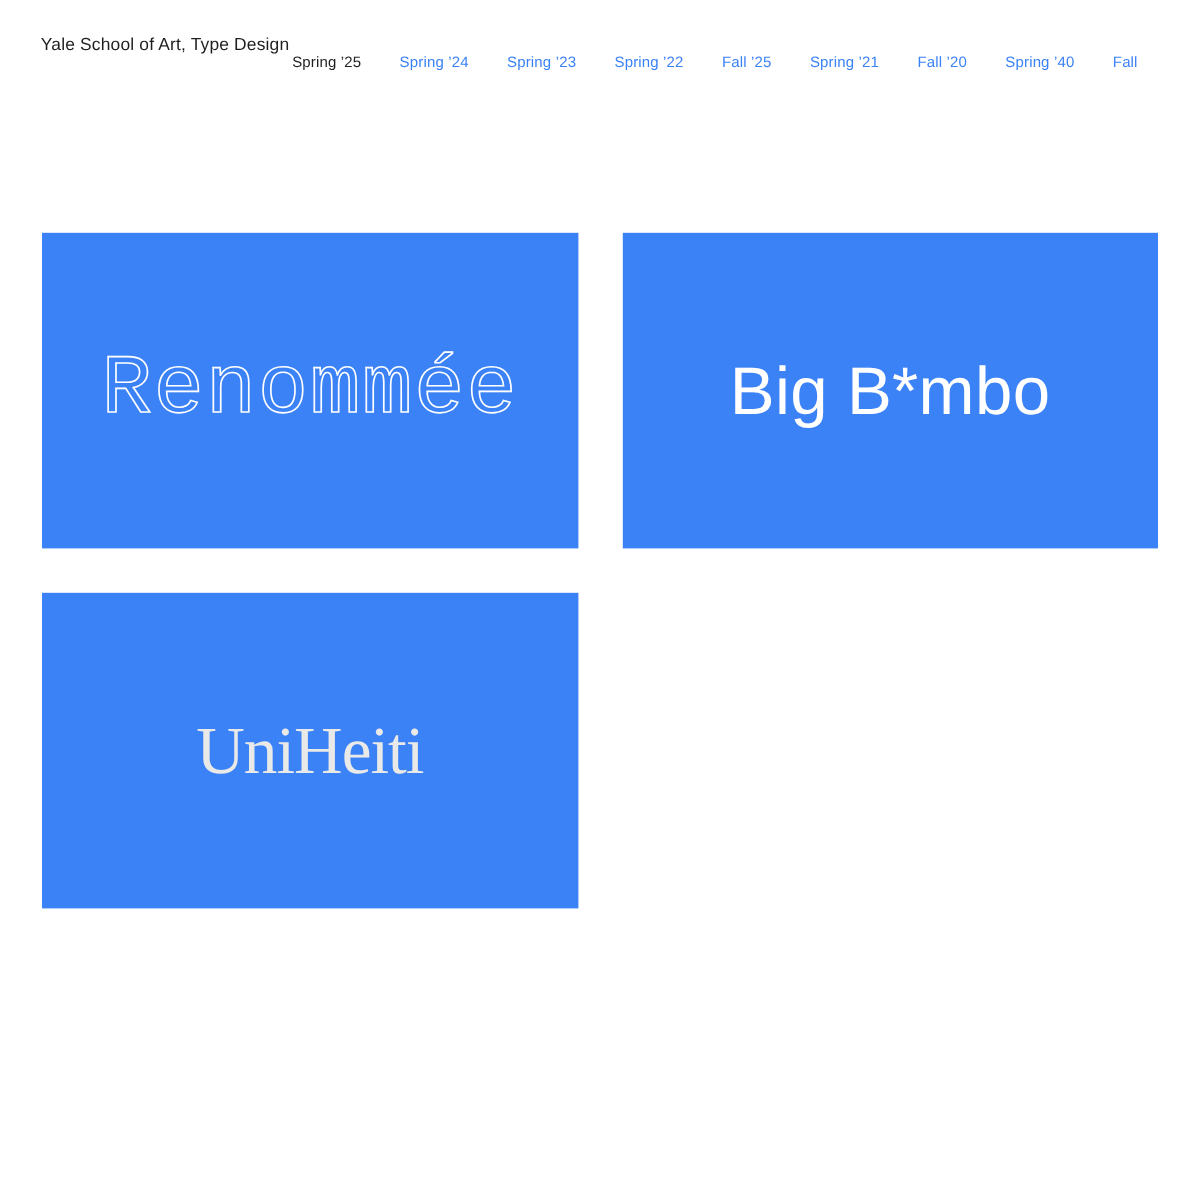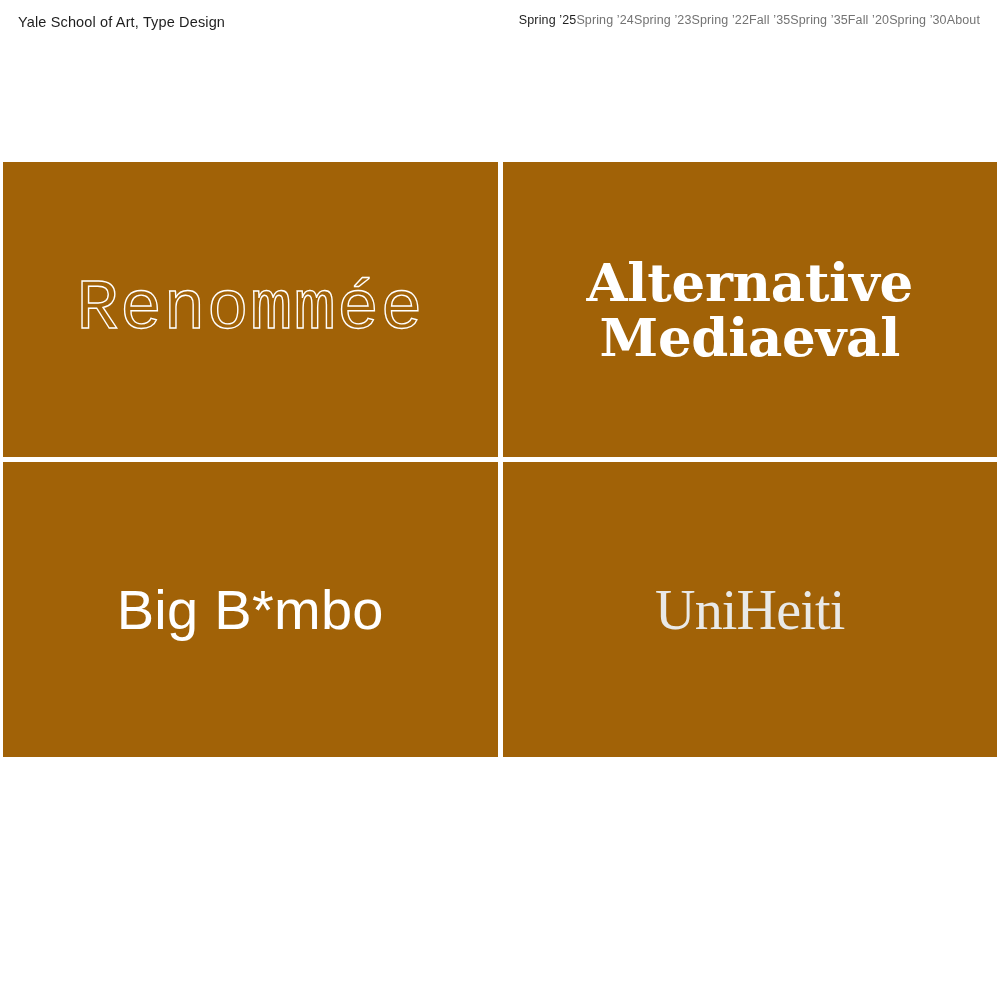--- a/index.html
+++ b/index.html
@@ -1,15 +1,15 @@
 <!DOCTYPE html>
 <html><head>
 <meta charset="utf-8">
 <style>
-  * { margin: 0; padding: 0; box-sizing: border-box; }
+  * { margin: 16px; padding: 0; box-sizing: border-box; }
   html, body {
     width: 1000px; height: 1000px;
     background: #ffffff;
     overflow: hidden;
     font-family: "Liberation Sans", sans-serif;
   }
   
   .site-title {
     position: absolute;
     left: 18px; top: 14px;
@@ -23,39 +23,39 @@
     position: absolute;
     top: 13px; right: 20px;
     display: flex;
     flex-direction: row;
     align-items: flex-end;
     text-align: right;
   }
   .semester-nav .nav-item {
     font-size: 12.5px;
     line-height: 15.7px;
-    color: #737373;
+    color: #3b82f6;
     text-decoration: none;
     cursor: pointer;
     letter-spacing: 0.01em;
   }
   .semester-nav .nav-item.active {
     color: #1f1f1f;
   }
   
   .specimen-grid {
     position: absolute;
     top: 162px; left: 3px; right: 3px;
     display: grid;
     grid-template-columns: 1fr 1fr;
     grid-auto-rows: 295px;
     gap: 5px;
   }
   .tile {
-    background: #a16207;
+    background: #3b82f6;
     display: flex;
     align-items: center;
     justify-content: center;
     text-align: center;
     cursor: pointer;
     overflow: hidden;
   }
   .tile .specimen { display: block; }
   
   .t-renommee {
@@ -115,36 +115,33 @@
 </head>
 <body>
 
 <a class="site-title">Yale School of Art, Type Design</a>
 
 <nav class="semester-nav">
   <a class="nav-item active">Spring ’25</a>
   <a class="nav-item">Spring ’24</a>
   <a class="nav-item">Spring ’23</a>
   <a class="nav-item">Spring ’22</a>
-  <a class="nav-item">Fall ’35</a>
-  <a class="nav-item">Spring ’35</a>
+  <a class="nav-item">Fall ’25</a>
+  <a class="nav-item">Spring ’21</a>
   <a class="nav-item">Fall ’20</a>
-  <a class="nav-item">Spring ’30</a>
-  <a class="nav-item">About</a>
+  <a class="nav-item">Spring ’40</a>
+  <a class="nav-item">Fall</a>
 </nav>
 
 <main class="specimen-grid">
 
   <div class="tile">
     <span class="specimen t-renommee">Renommée</span>
   </div>
 
-  <div class="tile">
-    <span class="specimen t-altmed">Alternative Mediaeval</span>
-  </div>
 
 
 
   <div class="tile">
     <span class="specimen t-bimbo">Big B*mbo</span>
   </div>
 
   <div class="tile">
     <span class="specimen t-uniheiti">UniHeiti</span>
   </div>

